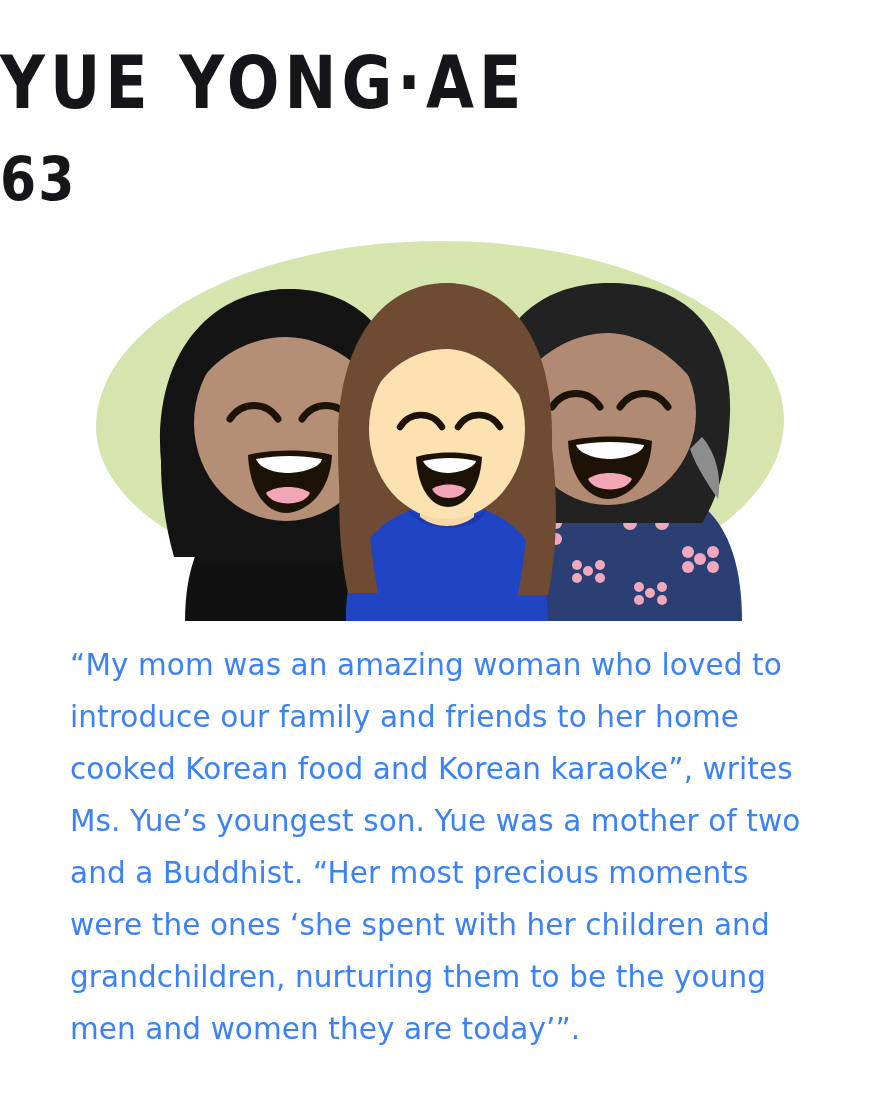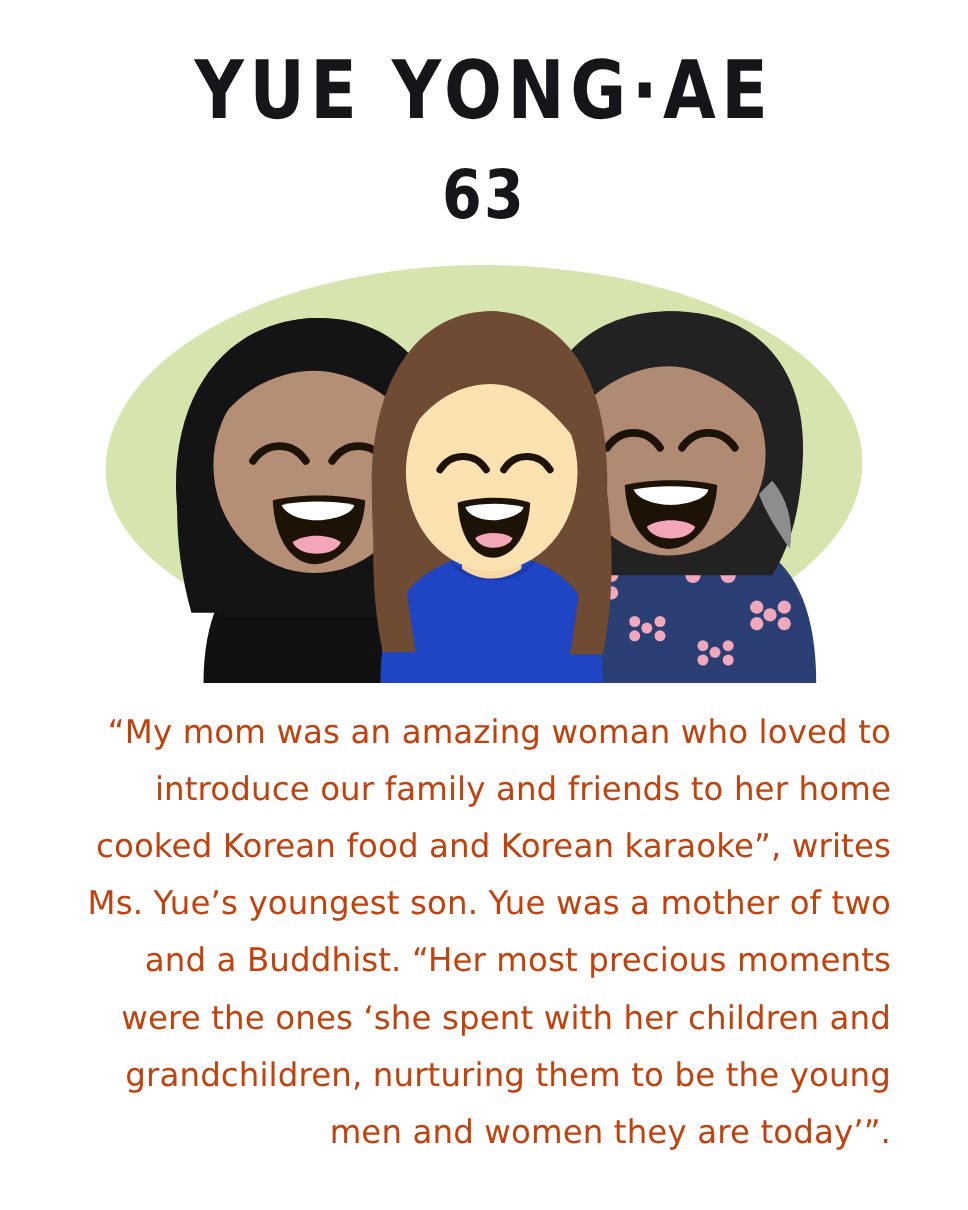--- a/index.html
+++ b/index.html
@@ -19,21 +19,20 @@
     height: 1100px;
     background: #ffffff;
     display: flex;
     flex-direction: column;
     align-items: center;
   }
 
   
   .title-block {
     width: 100%;
-    text-align: center;
     margin-top: 44px;
   }
   .name {
     font-family: "DejaVu Sans", sans-serif;
     font-weight: 700;
     font-size: 62px;
     letter-spacing: 5px;
     color: #16161a;
     line-height: 1.05;
     transform: scaleY(1.18);
@@ -71,25 +70,25 @@
     left: 0;
     top: 0;
     width: 700px;
     height: 380px;
   }
 
   
   .quote {
     width: 740px;
     margin-top: 18px;
-    text-align: right;
+    text-align: left;
     font-family: "DejaVu Sans", sans-serif;
     font-size: 29.5px;
     line-height: 52px;
-    color: #c2410c;
+    color: #3b82f6;
     letter-spacing: 0.1px;
   }
 </style>
 </head>
 <body>
 
 <div class="card">
 
   <div class="title-block">
     <div class="name">YUE YONG·AE</div>

